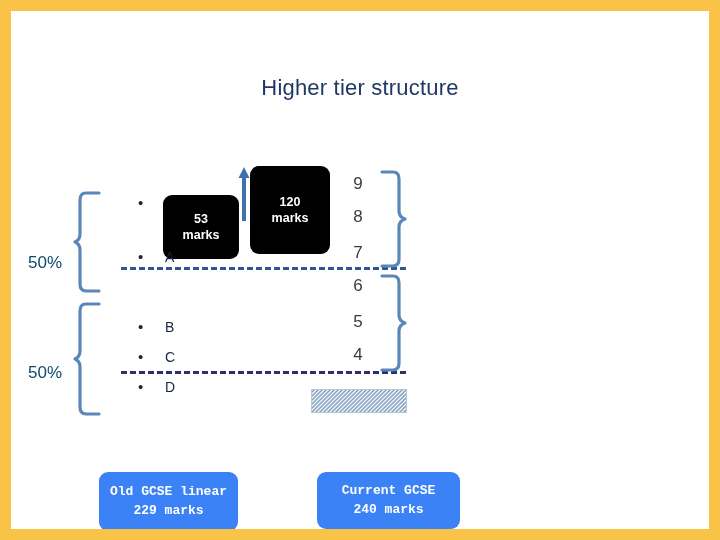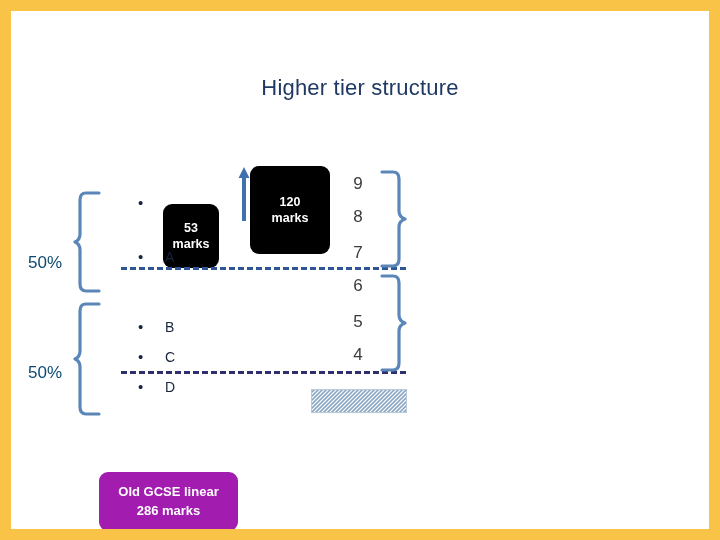--- a/index.html
+++ b/index.html
@@ -52,22 +52,22 @@
     font-size: 12.5px;
     font-weight: bold;
     display: flex;
     align-items: center;
     justify-content: center;
     text-align: center;
     line-height: 1.32;
   }
   .markbox-53 {
     left: 152px;
-    top: 157px;
-    width: 56px;
+    top: 148px;
+    width: 76px;
     height: 64px;
   }
   .markbox-120 {
     left: 239px;
     top: 119px;
     width: 80px;
     height: 88px;
   }
 
   
@@ -161,30 +161,31 @@
     position: absolute;
     left: 300px;
     top: 342px;
     width: 96px;
     height: 24px;
   }
 
   
   .gcsebox {
     position: absolute;
-    background: #a21caf;
+    background: #3b82f6;
     border-radius: 9px;
     color: #ffffff;
     font-size: 13px;
     font-weight: bold;
     display: flex;
     align-items: center;
     justify-content: center;
     text-align: center;
     line-height: 1.45;
+    font-family: Liberation Mono, monospace;
   }
   .gcse-old {
     left: 88px;
     top: 425px;
     width: 139px;
     height: 59px;
   }
   .gcse-cur {
     left: 306px;
     top: 425px;
@@ -288,21 +289,27 @@
             <path d="M0 4 L4 0 M-1 1 L1 -1 M3 5 L5 3" stroke="#8ba7c6" stroke-width="1.6"></path>
           </pattern>
         </defs>
         <rect x="0.5" y="0.5" width="95" height="23" fill="url(#hatchpat)" stroke="#b9c9da" stroke-width="1"></rect>
       </svg>
     </div>
 
     <div class="gcsebox gcse-old">
       <span>
         <span>Old GCSE linear</span><br>
-        <span>286 marks</span>
+        <span>229 marks</span>
+      </span>
+    </div>
+    <div class="gcsebox gcse-cur">
+      <span>
+        <span>Current GCSE</span><br>
+        <span>240 marks</span>
       </span>
     </div>
 
     <div class="footer footer-slide">Slide 26</div>
     <div class="footer footer-copy">Copyright © AQA and its licensors. All rights reserved.</div>
 
   </div>
 </div>
 
 </body></html>

